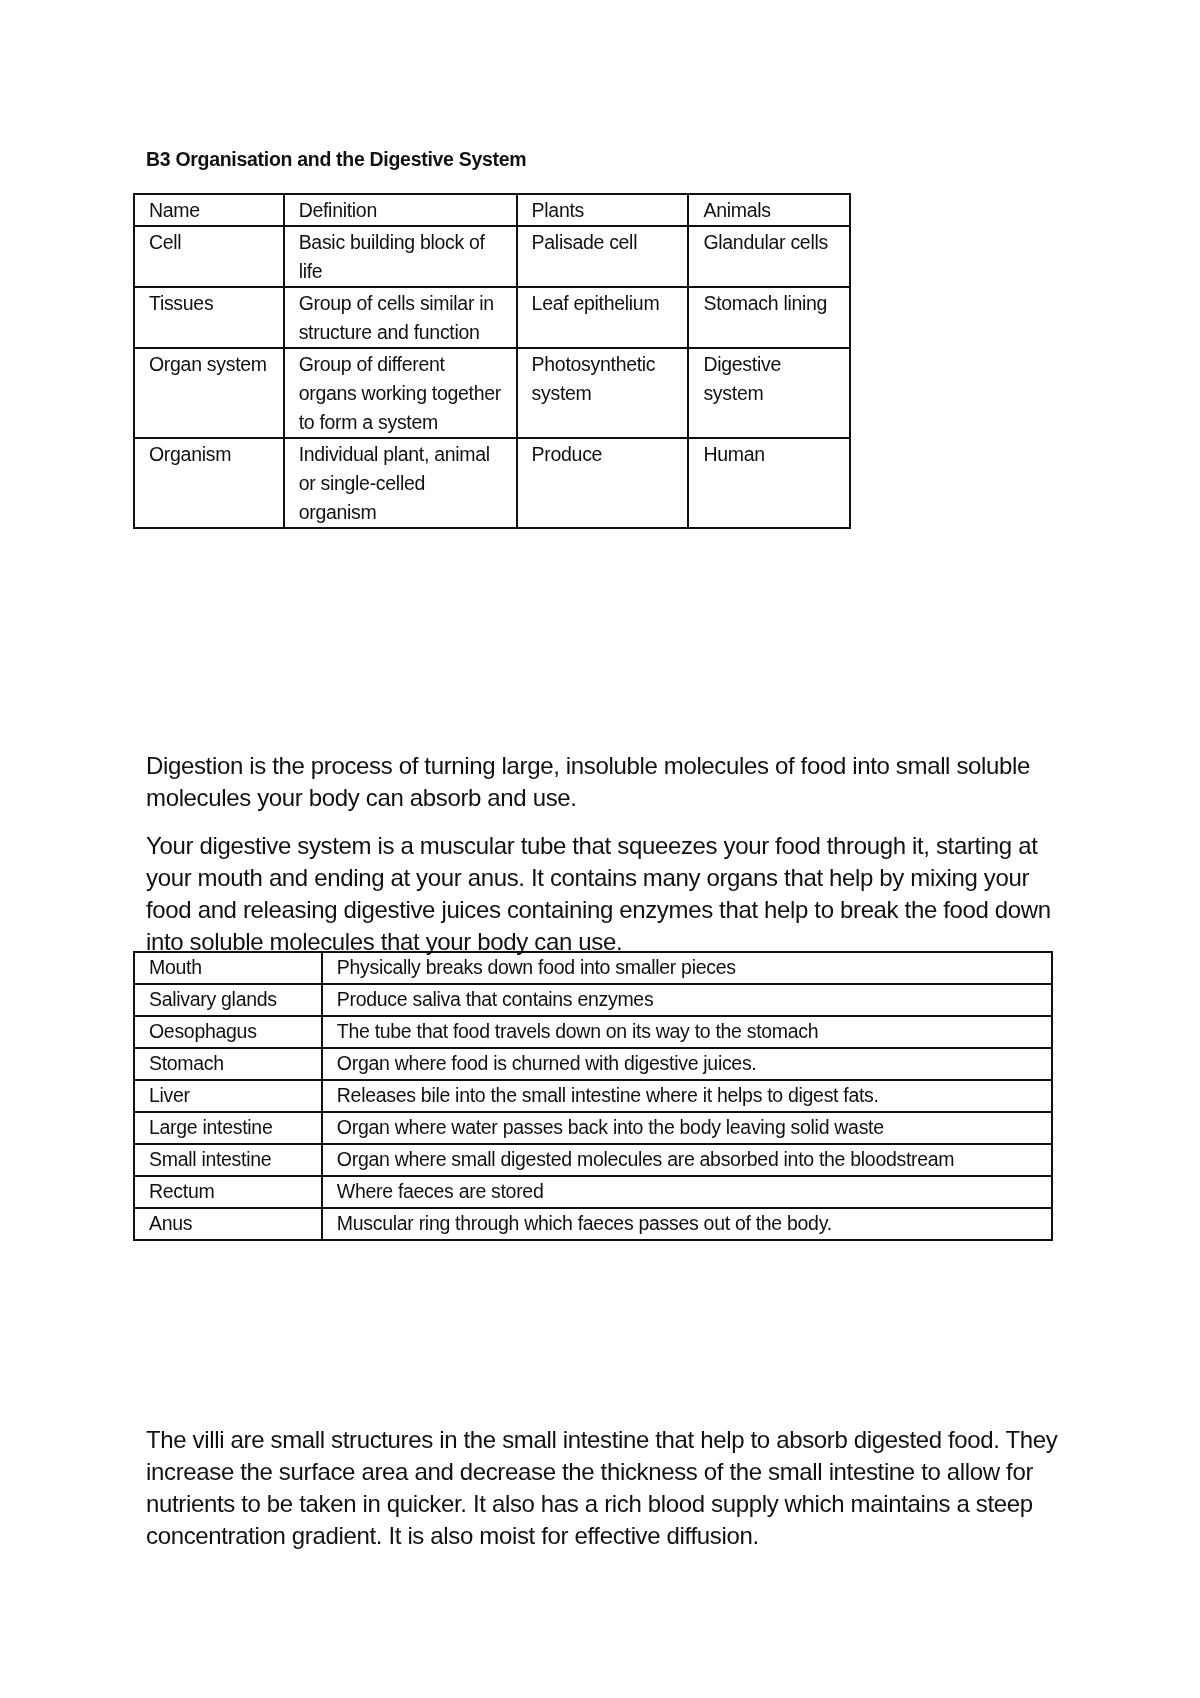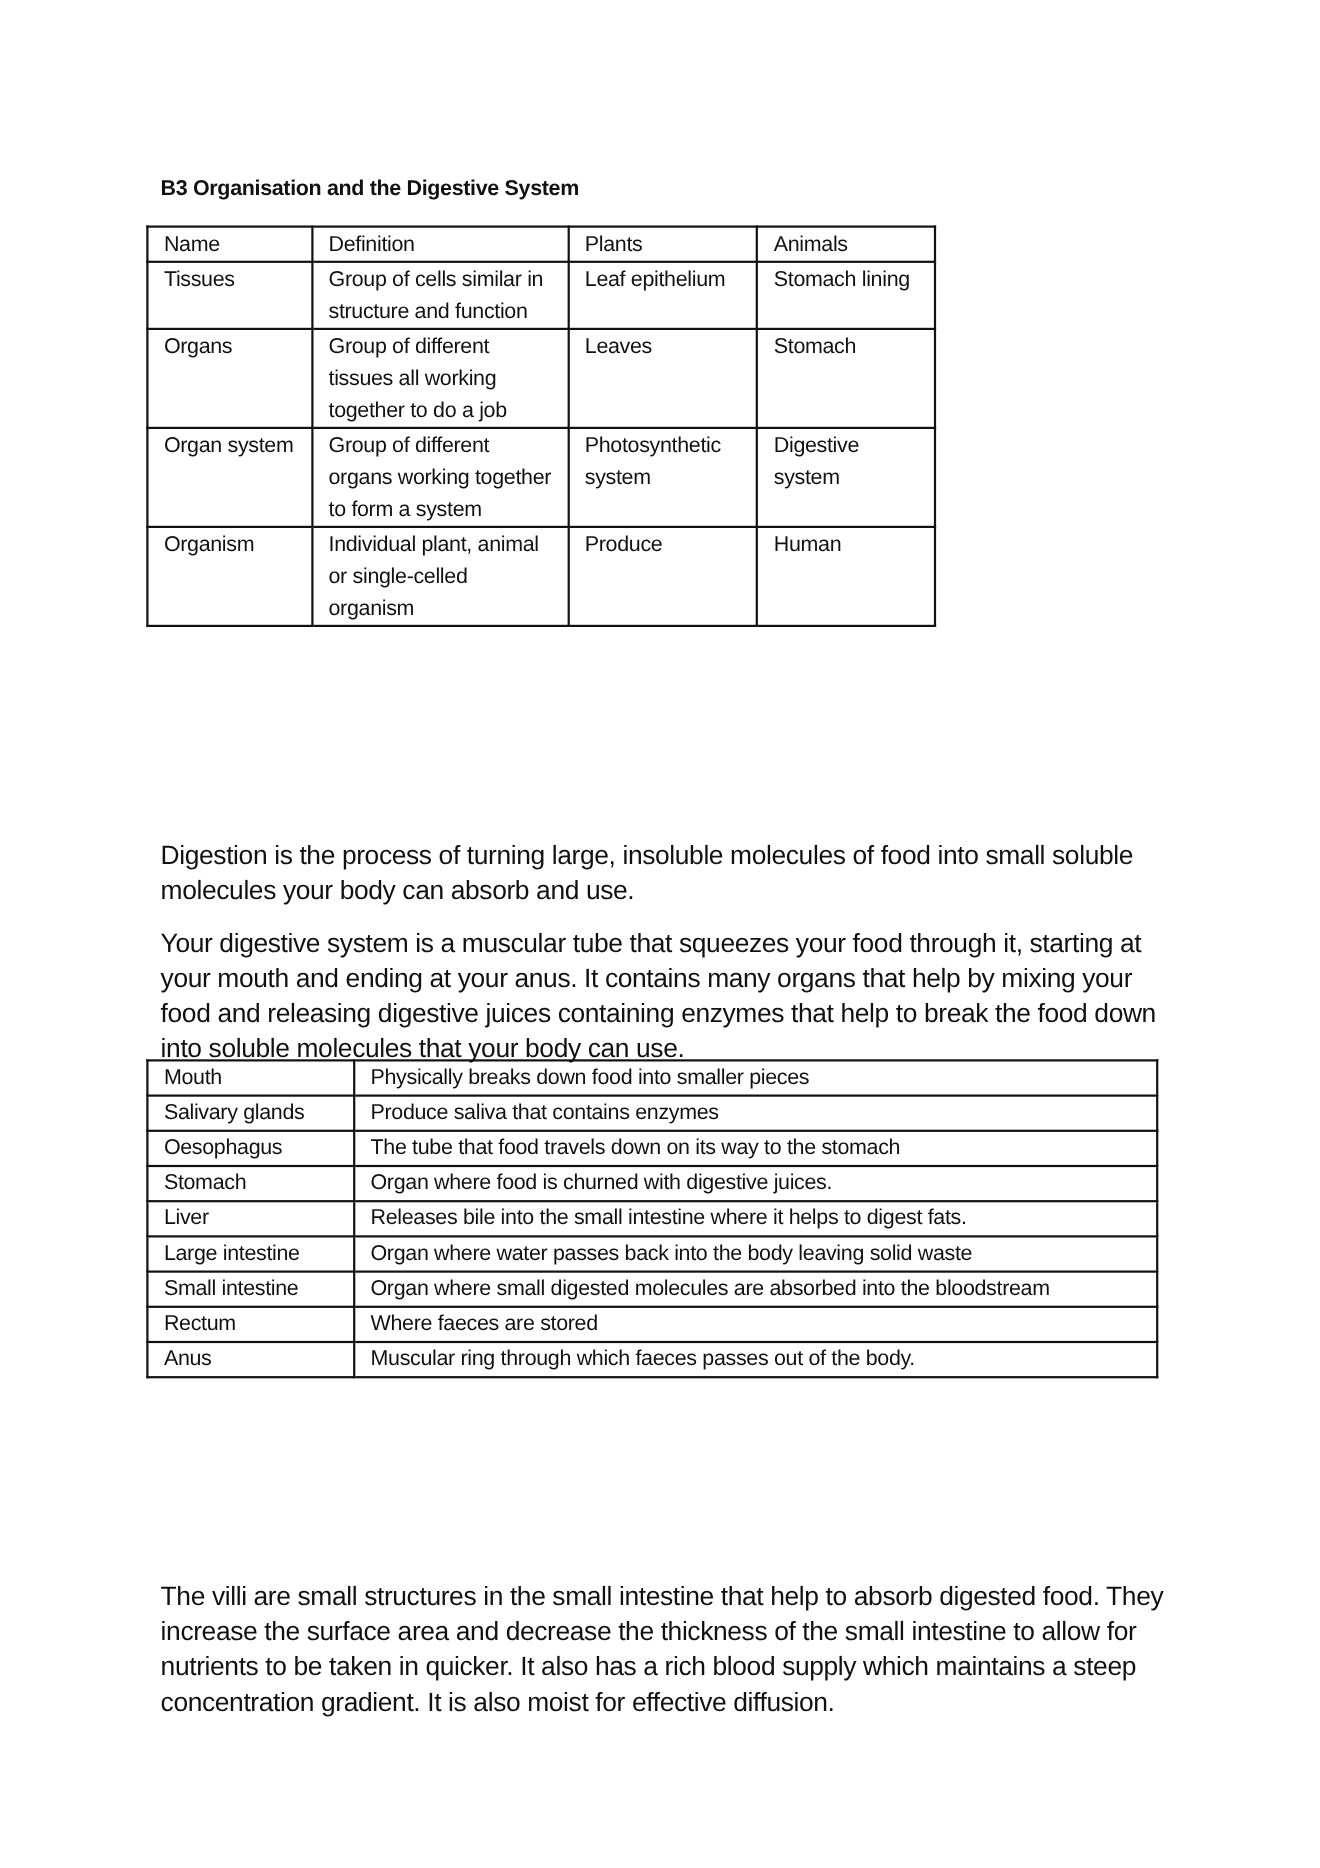--- a/index.html
+++ b/index.html
@@ -1,20 +1,20 @@
 <!DOCTYPE html>
 <html><head>
 <meta charset="utf-8">
 <style>
   html, body { margin: 0; padding: 0; background: #ffffff; }
   body {
     width: 1200px; height: 1698px; position: relative; overflow: hidden;
     font-family: "Liberation Sans", sans-serif; color: #111111;
   }
-  .page { position: absolute; left: 0; top: 12px; width: 1200px; height: 1450px; }
+  .page { position: absolute; left: 0; top: 0; width: 1200px; height: 1450px; }
   .title {
     position: absolute; left: 146px; top: 148px;
     font-size: 19.5px; font-weight: bold; letter-spacing: -0.3px;
   }
   table.grid {
     position: absolute; border-collapse: collapse;
     font-size: 19.5px; line-height: 29px; letter-spacing: -0.3px;
   }
   table.grid td {
     border: 2px solid #111111; vertical-align: top;
@@ -47,30 +47,30 @@
         <col style="width:162px">
     </colgroup>
     <tbody>
       <tr>
         <td>Name</td>
         <td>Definition</td>
         <td>Plants</td>
         <td>Animals</td>
       </tr>
       <tr>
+        <td>Cell</td>
+        <td>Basic building block of life</td>
+        <td>Palisade cell</td>
+        <td>Glandular cells</td>
+      </tr>
+      <tr>
         <td>Tissues</td>
         <td>Group of cells similar in structure and function</td>
         <td>Leaf epithelium</td>
         <td>Stomach lining</td>
-      </tr>
-      <tr>
-        <td>Organs</td>
-        <td>Group of different tissues all working together to do a job</td>
-        <td>Leaves</td>
-        <td>Stomach</td>
       </tr>
       <tr>
         <td>Organ system</td>
         <td>Group of different organs working together to form a system</td>
         <td>Photosynthetic system</td>
         <td>Digestive system</td>
       </tr>
       <tr>
         <td>Organism</td>
         <td>Individual plant, animal or single-celled organism</td>

